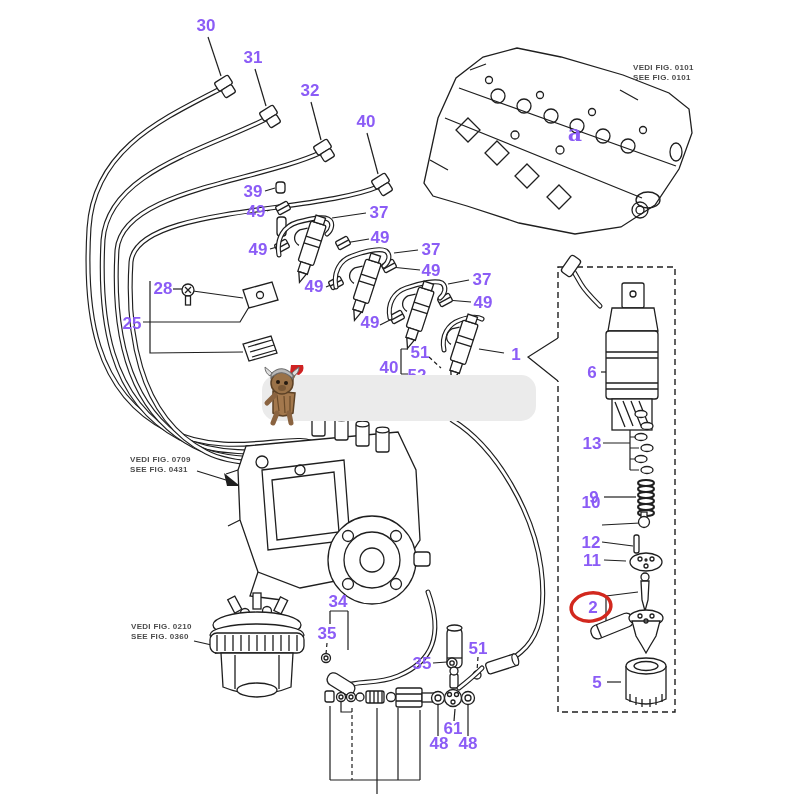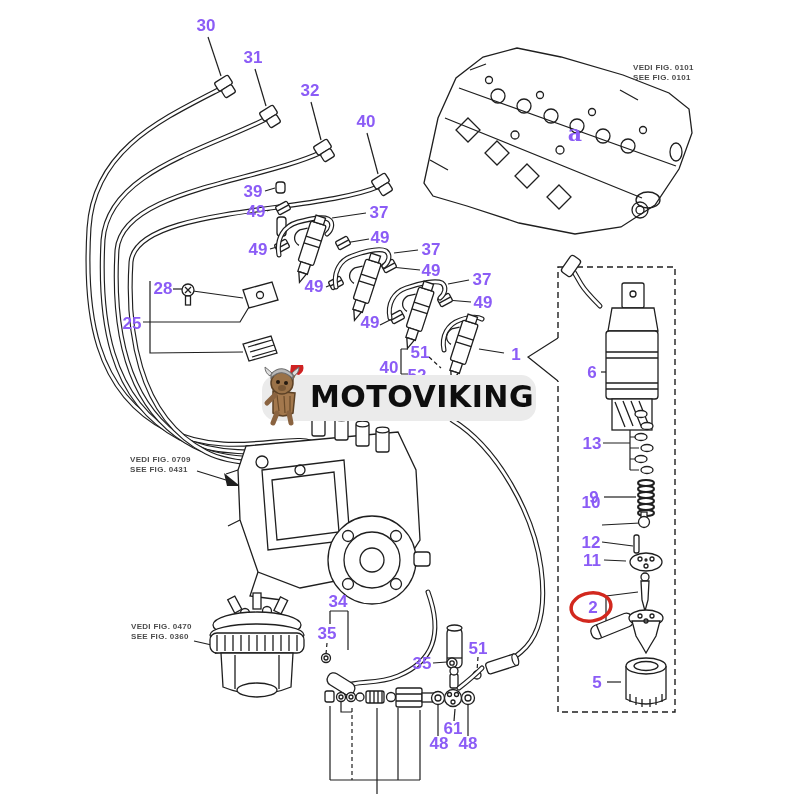--- a/index.html
+++ b/index.html
@@ -459,21 +459,21 @@
 
   <div class="figref" style="left:633px;top:63px">
     <div>VEDI FIG. 0101</div>
     <div>SEE FIG. 0101</div>
   </div>
   <div class="figref" style="left:130px;top:455px">
     <div>VEDI FIG. 0709</div>
     <div>SEE FIG. 0431</div>
   </div>
   <div class="figref" style="left:131px;top:622px">
-    <div>VEDI FIG. 0470</div>
+    <div>VEDI FIG. 0210</div>
     <div>SEE FIG. 0360</div>
   </div>
 
   <div class="watermark">
     <div class="wm-pill"></div>
     <svg class="wm-mascot" viewBox="0 0 56 66">
 
       <rect x="34" y="6" width="3" height="22" rx="1.5" fill="#7a5230" transform="rotate(14 35 17)"></rect>
       <path d="M34,4 L46,4 Q48,10 42,14 L33,12 Z" fill="#cf2222"></path>
 
@@ -488,16 +488,15 @@
 
       <circle cx="25" cy="22" r="11" fill="#9a7248" stroke="#5d4226" stroke-width="1.5"></circle>
       <circle cx="21" cy="21" r="2" fill="#241a10"></circle>
         <circle cx="29" cy="22" r="2" fill="#241a10"></circle>
       <ellipse cx="25" cy="27" rx="4" ry="3" fill="#7a5836"></ellipse>
 
       <path d="M14,17 Q25,6 36,18 L36,14 Q25,2 14,13 Z" fill="#b9b9b9" stroke="#6e6e6e" stroke-width="1.2"></path>
       <path d="M13,15 Q8,12 8,6 Q13,10 15,12 Z" fill="#dedede" stroke="#6e6e6e" stroke-width="1"></path>
       <path d="M37,15 Q42,12 42,6 Q37,10 35,12 Z" fill="#dedede" stroke="#6e6e6e" stroke-width="1"></path>
     </svg>
-    <div class="wm-text">MOTOVIKING</div>
   </div>
 
 </div>
 
 </body></html>

